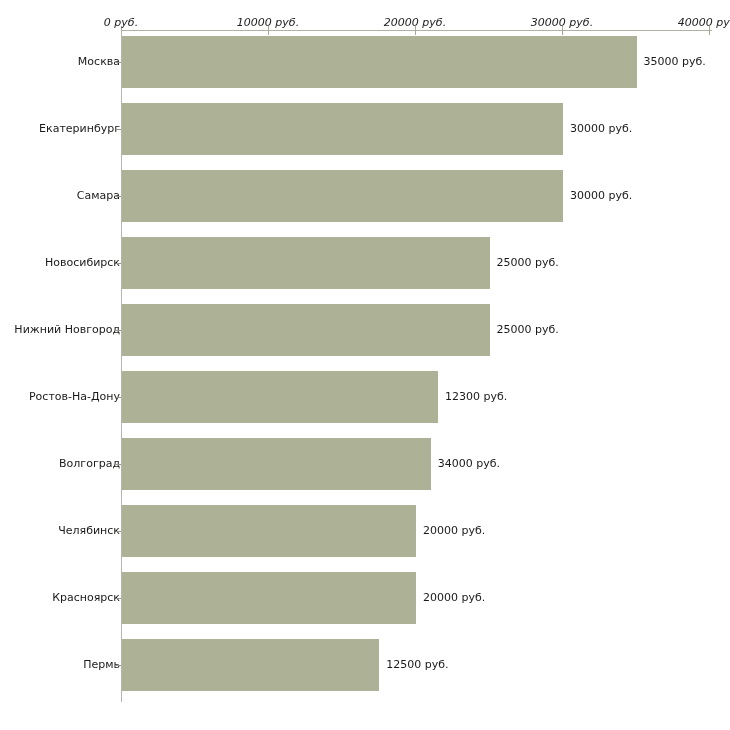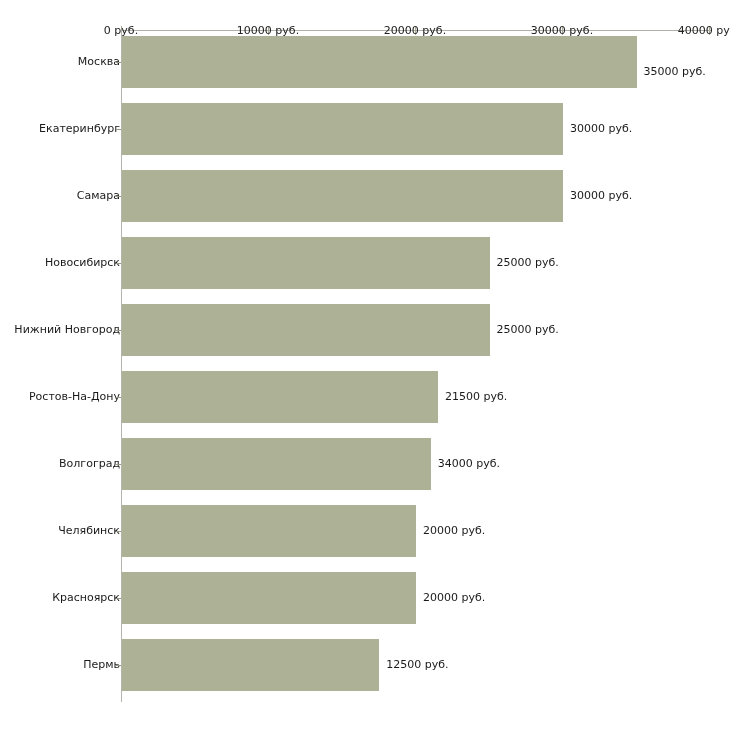--- a/index.html
+++ b/index.html
@@ -37,26 +37,27 @@
   }
   .axis-tick {
     position: absolute;
     top: 26px;
     width: 1px;
     height: 9px;
     background: #a8a894;
   }
   .axis-tick-label {
     position: absolute;
-    top: 24px;
+    top: 16px;
     font-size: 11px;
     color: #222222;
     white-space: nowrap;
     transform: translateX(-50%);
     letter-spacing: 0px;
+    font-style: italic;
   }
 
   
   #plot-area {
     position: absolute;
     left: 0;
     top: 30px;
     width: 730px;
     height: 672px;
   }
@@ -121,21 +122,21 @@
       </div>
   </div>
 
   <div id="plot-area">
     <div class="y-axis-line"></div>
     <div id="bars-container">
         <div class="bar-row" style="top: 6px; height: 52px;">
           <div class="cat-label" style="top: 19px;">Москва</div>
           <div class="cat-tick" style="top: 26px;"></div>
           <div class="bar" style="top: 0px; width: 514.5px; height: 52px; background: rgb(173, 178, 150);"></div>
-          <div class="bar-value-label" style="left: 643.5px; top: 29px;">35000 руб.</div>
+          <div class="bar-value-label" style="left: 643.5px; top: 19px;">35000 руб.</div>
         </div>
         <div class="bar-row" style="top: 73px; height: 52px;">
           <div class="cat-label" style="top: 19px;">Екатеринбург</div>
           <div class="cat-tick" style="top: 26px;"></div>
           <div class="bar" style="top: 0px; width: 441px; height: 52px; background: rgb(173, 178, 150);"></div>
           <div class="bar-value-label" style="left: 570px; top: 19px;">30000 руб.</div>
         </div>
         <div class="bar-row" style="top: 140px; height: 52px;">
           <div class="cat-label" style="top: 19px;">Самара</div>
           <div class="cat-tick" style="top: 26px;"></div>
@@ -151,21 +152,21 @@
         <div class="bar-row" style="top: 274px; height: 52px;">
           <div class="cat-label" style="top: 19px;">Нижний Новгород</div>
           <div class="cat-tick" style="top: 26px;"></div>
           <div class="bar" style="top: 0px; width: 367.5px; height: 52px; background: rgb(173, 178, 150);"></div>
           <div class="bar-value-label" style="left: 496.5px; top: 19px;">25000 руб.</div>
         </div>
         <div class="bar-row" style="top: 341px; height: 52px;">
           <div class="cat-label" style="top: 19px;">Ростов-На-Дону</div>
           <div class="cat-tick" style="top: 26px;"></div>
           <div class="bar" style="top: 0px; width: 316.05px; height: 52px; background: rgb(173, 178, 150);"></div>
-          <div class="bar-value-label" style="left: 445.05px; top: 19px;">21500 руб.</div>
+          <div class="bar-value-label" style="left: 445.05px; top: 19px;">12300 руб.</div>
         </div>
         <div class="bar-row" style="top: 408px; height: 52px;">
           <div class="cat-label" style="top: 19px;">Волгоград</div>
           <div class="cat-tick" style="top: 26px;"></div>
           <div class="bar" style="top: 0px; width: 308.7px; height: 52px; background: rgb(173, 178, 150);"></div>
           <div class="bar-value-label" style="left: 437.7px; top: 19px;">34000 руб.</div>
         </div>
         <div class="bar-row" style="top: 475px; height: 52px;">
           <div class="cat-label" style="top: 19px;">Челябинск</div>
           <div class="cat-tick" style="top: 26px;"></div>

